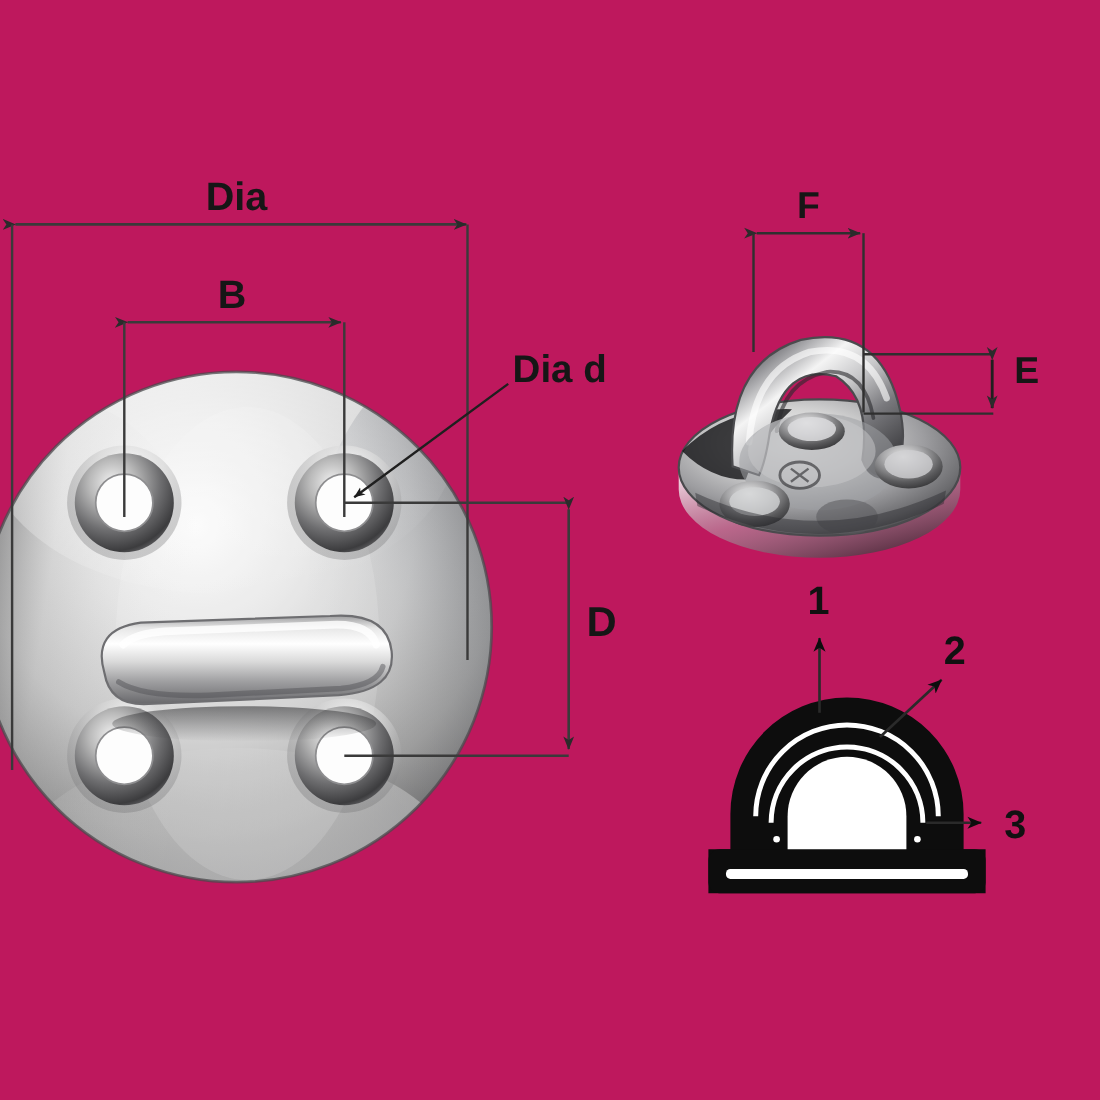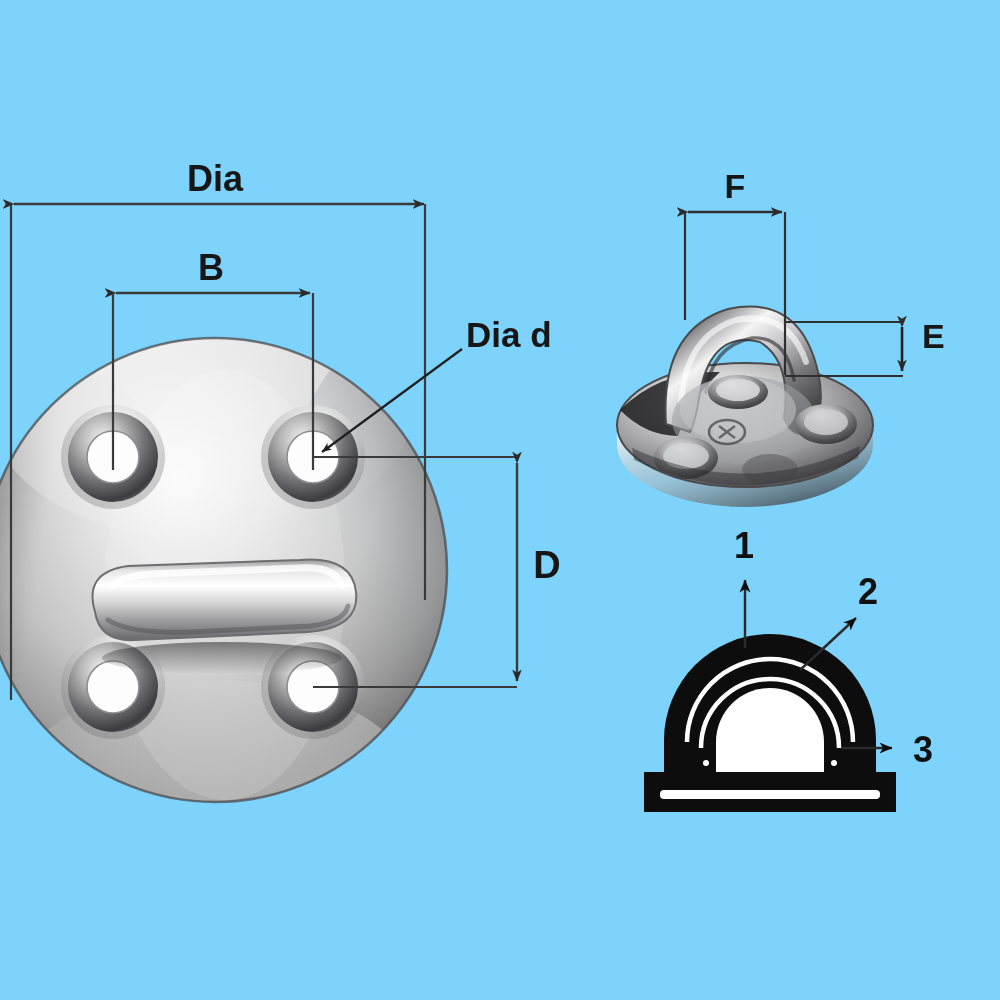--- a/index.html
+++ b/index.html
@@ -8,21 +8,21 @@
     padding: 0;
     background: #ffffff;
   }
   body {
     font-family: "Liberation Sans", sans-serif;
   }
   #stage {
     position: relative;
     width: 1000px;
     height: 1000px;
-    background: #7dd3fc;
+    background: #be185d;
     overflow: hidden;
   }
   #stage svg {
     position: absolute;
     top: 0;
     left: 0;
     width: 1000px;
     height: 1000px;
   }
   .dim-label {

